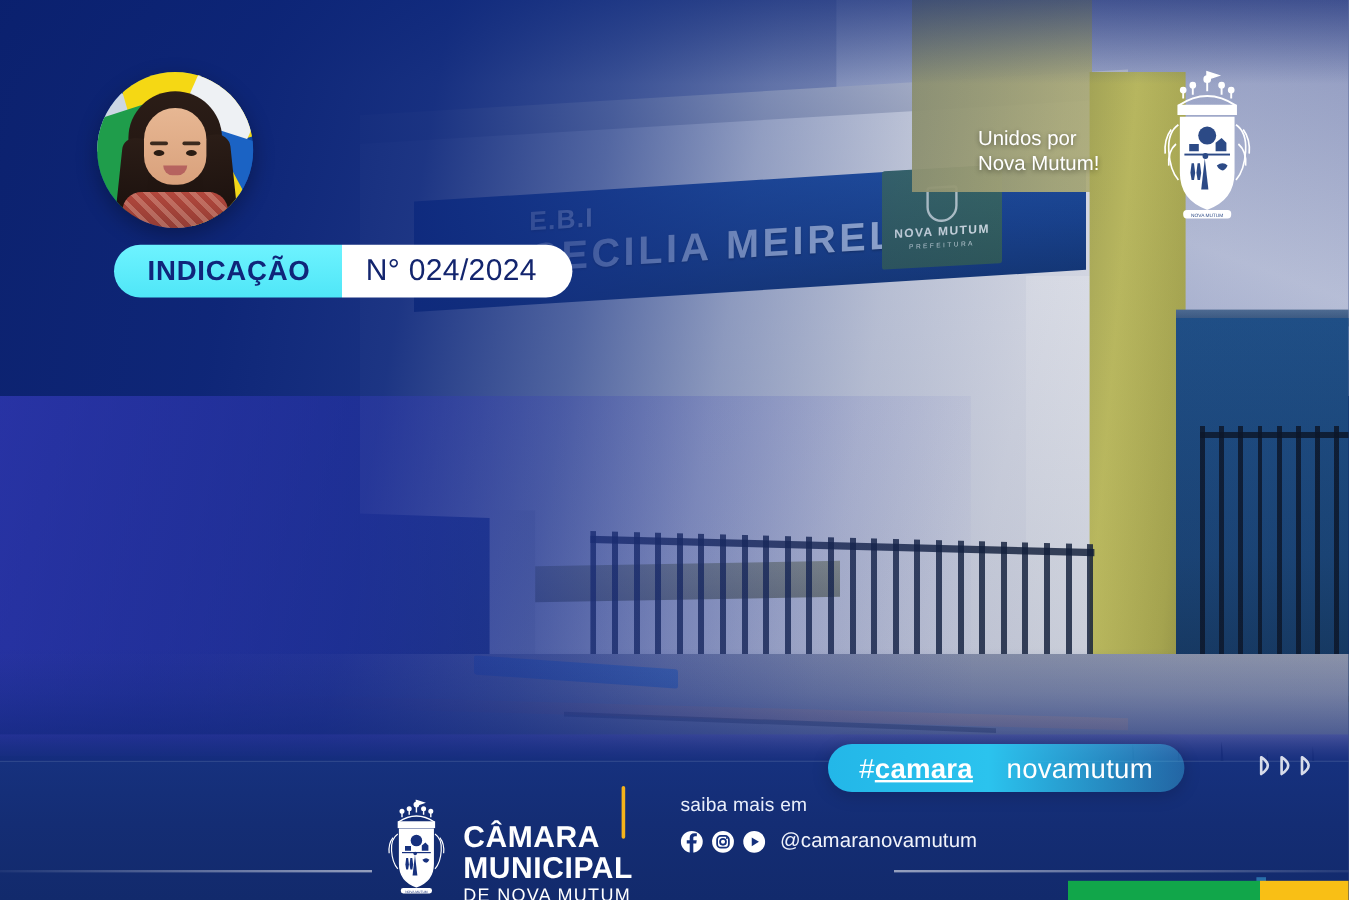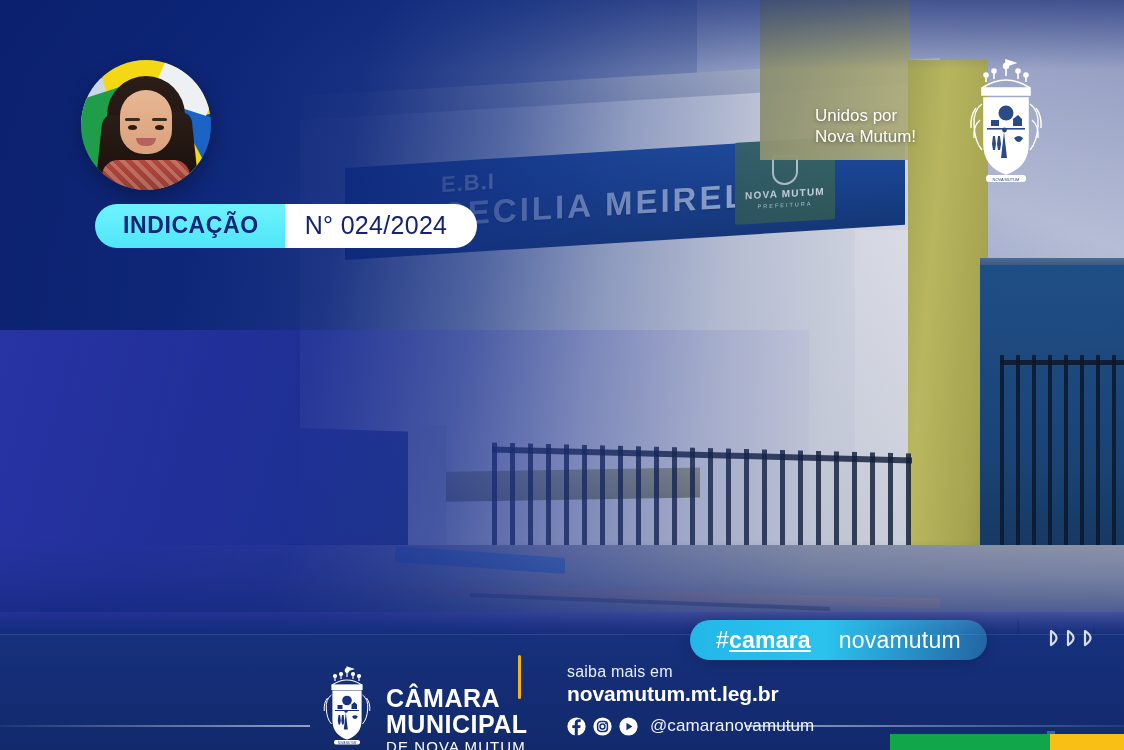--- a/index.html
+++ b/index.html
@@ -568,21 +568,20 @@
       <div class="lt2">MUNICIPAL</div>
       <div class="lt3">DE NOVA MUTUM</div>
       <div class="lt4">Biênio 2023-2024  |  Unidos por Nova Mutum!</div>
     </div>
   </div>
 
   <div class="vdiv"></div>
 
   <div class="contact">
     <div class="c1">saiba mais em</div>
-    <div class="c2">novamutum.mt.leg.br</div>
     <div class="socials">
       <span class="sico">
         <svg width="19" height="19" viewBox="0 0 24 24">
             <circle cx="12" cy="12" r="11.5" fill="#fff"></circle>
             <path d="M13.6 24V13.9h3.1l.5-3.6h-3.6V8c0-1 .3-1.8 1.8-1.8h1.9V3c-.3 0-1.5-.1-2.8-.1-2.8 0-4.7 1.7-4.7 4.8v2.6H6.7v3.6h3.1V24z" fill="#14307c"></path>
           </svg>
       </span>
       <span class="sico">
         <svg width="19" height="19" viewBox="0 0 24 24">
             <circle cx="12" cy="12" r="11.5" fill="#fff"></circle>

